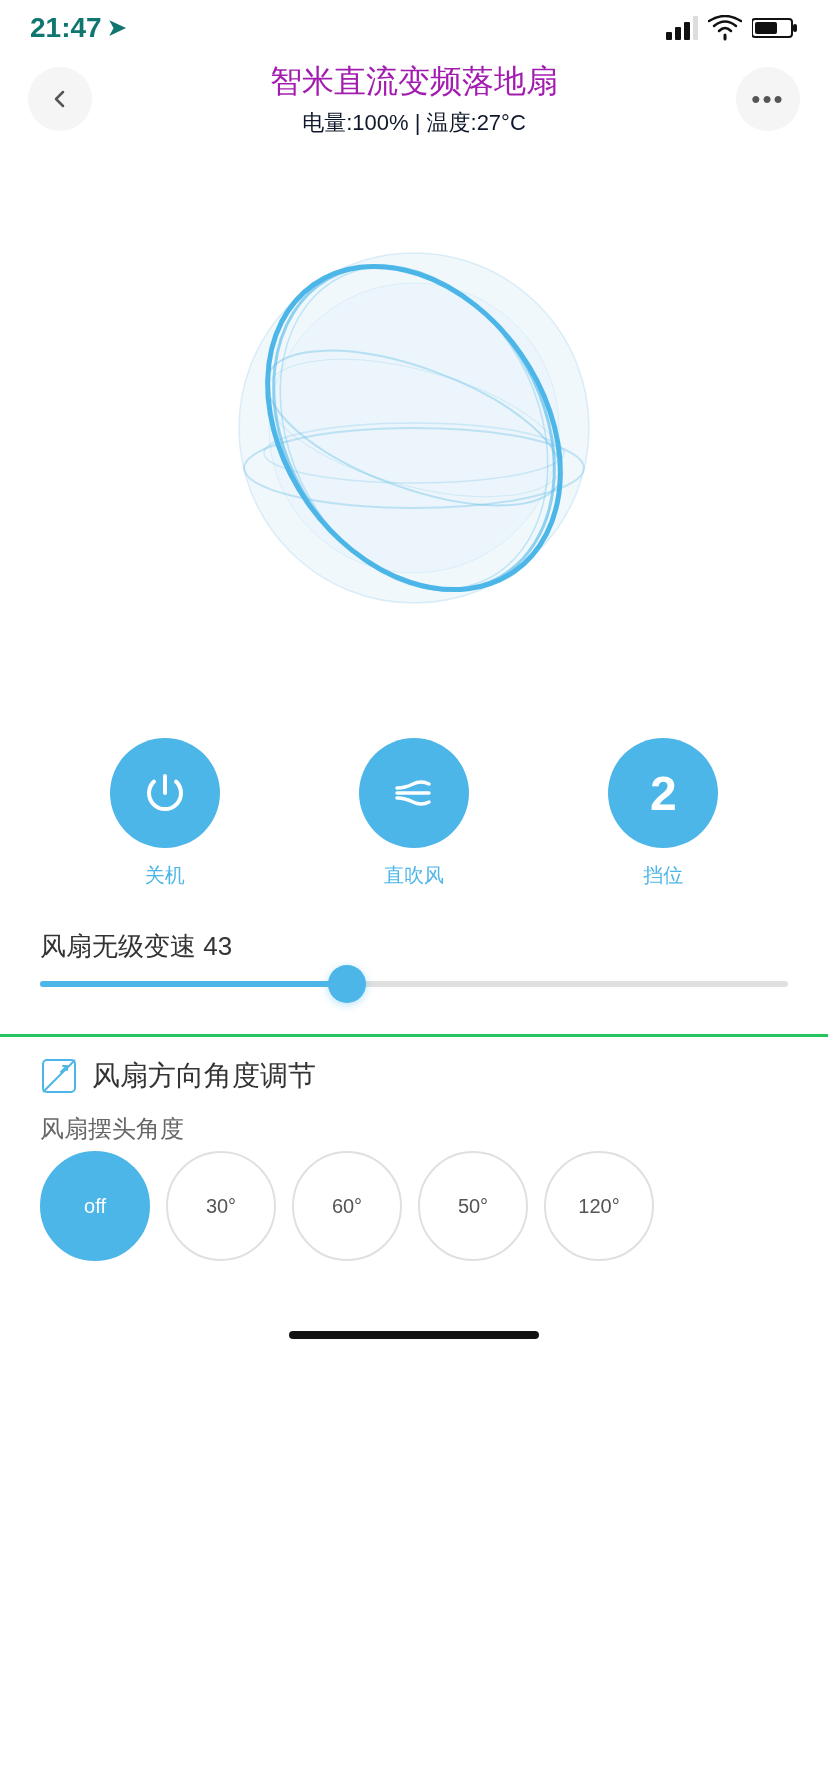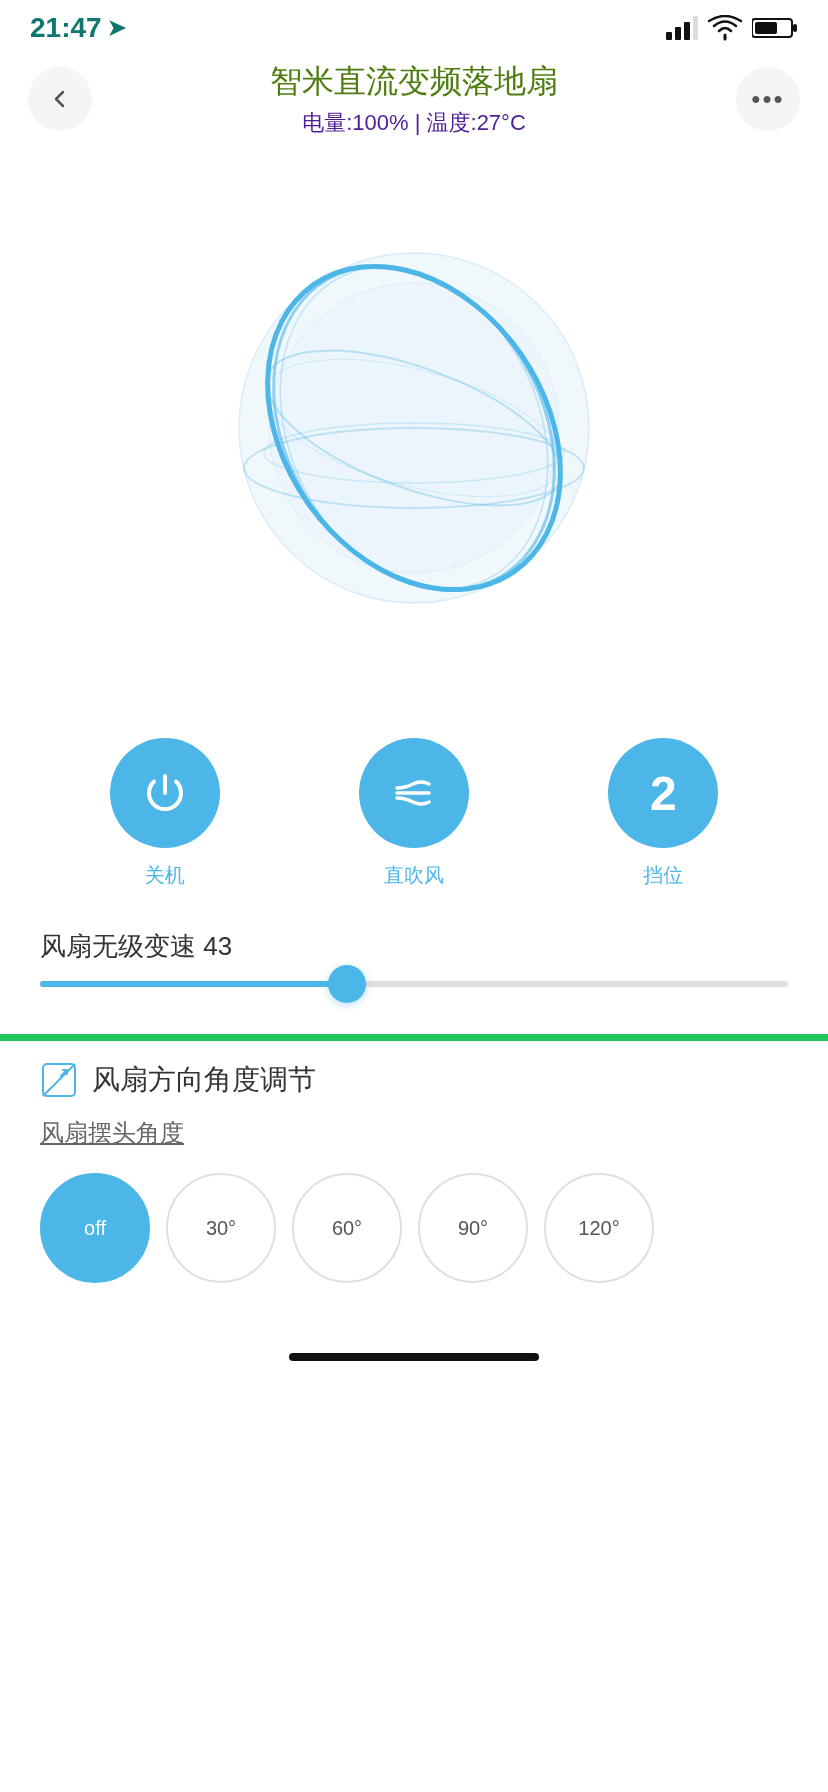--- a/index.html
+++ b/index.html
@@ -42,25 +42,25 @@
       padding: 10px 28px;
       position: relative;
     }
     .header-title-block {
       text-align: center;
       flex: 1;
     }
     .header-title {
       font-size: 32px;
       font-weight: 500;
-      color: #4d7c0f;
+      color: #a21caf;
     }
     .header-subtitle {
       font-size: 22px;
-      color: #4c1d95;
+      color: #0f172a;
       margin-top: 4px;
     }
     .back-btn, .more-btn {
       width: 64px;
       height: 64px;
       border-radius: 50%;
       background: #f5f5f5;
       border: none;
       display: flex;
       align-items: center;
@@ -152,21 +152,21 @@
       position: absolute;
       top: 50%;
       left: 41%;
       transform: translate(-50%, -50%);
       box-shadow: 0 2px 8px rgba(77,182,232,0.4);
     }
 
     
     .direction-section {
       padding: 20px 40px 20px 40px;
-      border-top: 7px solid #22c55e;
+      border-top: 3px solid #22c55e;
     }
     .direction-header {
       display: flex;
       align-items: center;
       gap: 14px;
       margin-bottom: 18px;
     }
     .direction-icon {
       width: 38px;
       height: 38px;
@@ -175,22 +175,21 @@
       justify-content: center;
       color: #4DB6E8;
     }
     .direction-title {
       font-size: 28px;
       color: #333;
     }
     .swing-label {
       font-size: 24px;
       color: #666;
-      margin-bottom: 24px;
-      text-decoration: underline;
+      margin-bottom: 6px;
     }
 
     
     .angle-row {
       display: flex;
       align-items: center;
       gap: 16px;
       padding-bottom: 10px;
       overflow-x: auto;
     }
@@ -354,21 +353,21 @@
 
     <button class="angle-btn">
       <span>30°</span>
     </button>
 
     <button class="angle-btn">
       <span>60°</span>
     </button>
 
     <button class="angle-btn">
-      <span>90°</span>
+      <span>50°</span>
     </button>
 
     <button class="angle-btn">
       <span>120°</span>
     </button>
   </div>
 </div>
 
 <div style="height: 60px; display:flex; align-items:flex-end; justify-content:center; padding-bottom:12px;">
   <div class="home-bar"></div>

